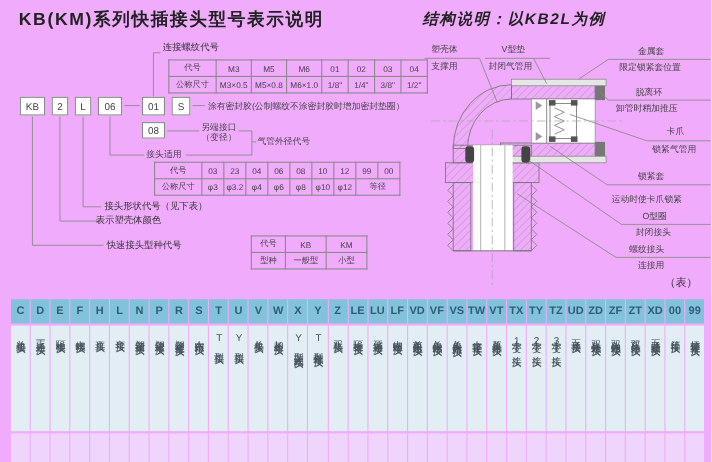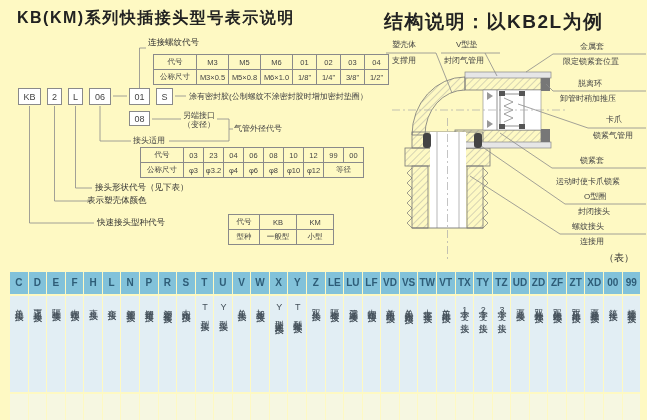--- a/index.html
+++ b/index.html
@@ -1,20 +1,20 @@
 <!DOCTYPE html>
 <html><head>
 <meta charset="utf-8">
 <style>
   html,body{margin:0;padding:0;background:#fff;}
-  .canvas{position:relative;width:647px;height:420px;background:#fef9c3;overflow:hidden;
+  .canvas{position:relative;width:647px;height:420px;background:#f0abfc;overflow:hidden;
           font-family:"Liberation Sans","DejaVu Sans",sans-serif;color:#333;}
   .abs{position:absolute;}
   .title{font-weight:bold;color:#222;font-size:16px;letter-spacing:1.5px;white-space:nowrap;}
-  .title.small{font-size:19px;}
+  .title.small{font-size:14px;font-style:italic;}
   .lbl{position:absolute;font-size:8.5px;color:#333;white-space:nowrap;line-height:1.15;}
   .lbl.tiny{font-size:8px;color:#444;}
   .codebox{position:absolute;border:1px solid #8a8a8a;background:#fff;font-size:9px;color:#444;
            display:flex;align-items:center;justify-content:center;height:17px;box-sizing:border-box;}
   table.mini{border-collapse:collapse;font-size:7.5px;color:#444;text-align:center;table-layout:fixed;}
   table.mini th,table.mini td{border:1px solid #8a8a8a;padding:1px 1px;font-weight:normal;white-space:nowrap;height:12px;overflow:hidden;}
   .w40{width:40px}.w29{width:29px}.w21{width:21px}.w17{width:17px}.w28{width:28px}.w34{width:34px}
   svg{position:absolute;left:0;top:0;pointer-events:none;}
   
   .shape-table{position:absolute;left:10px;top:272px;width:630px;display:flex;gap:1px;}
@@ -368,20 +368,27 @@
         <div class="shape-ext"></div>
       </div>
       <div class="shape-col">
         <div class="shape-hdr">VD</div>
         <div class="shape-body">
           <span>单头两组接头</span>
         </div>
         <div class="shape-ext"></div>
       </div>
       <div class="shape-col">
+        <div class="shape-hdr">VF</div>
+        <div class="shape-body">
+          <span>单头内螺接头</span>
+        </div>
+        <div class="shape-ext"></div>
+      </div>
+      <div class="shape-col">
         <div class="shape-hdr">VS</div>
         <div class="shape-body">
           <span>单头内六角接头</span>
         </div>
         <div class="shape-ext"></div>
       </div>
       <div class="shape-col">
         <div class="shape-hdr">TW</div>
         <div class="shape-body">
           <span>十字等径接头</span>

